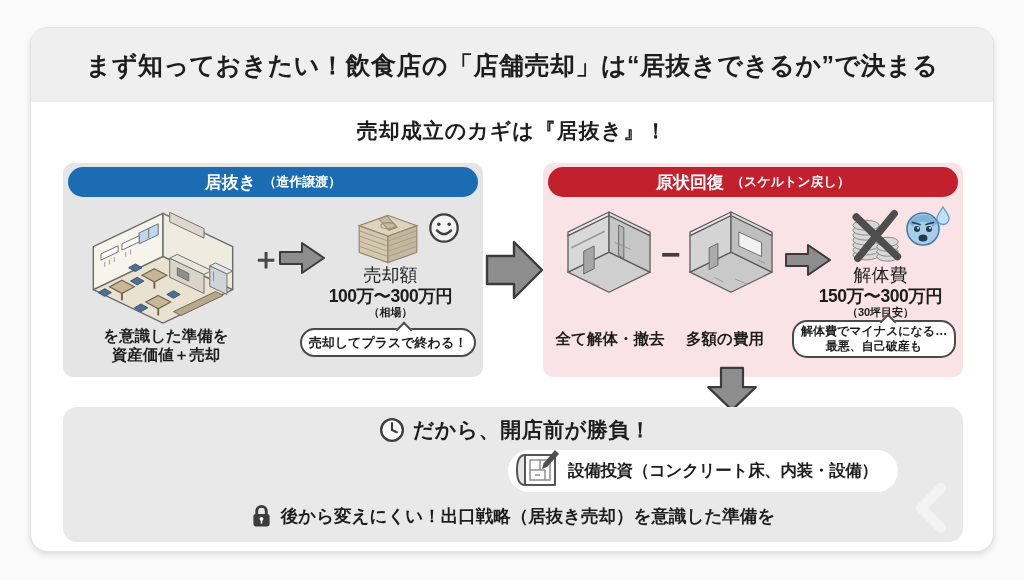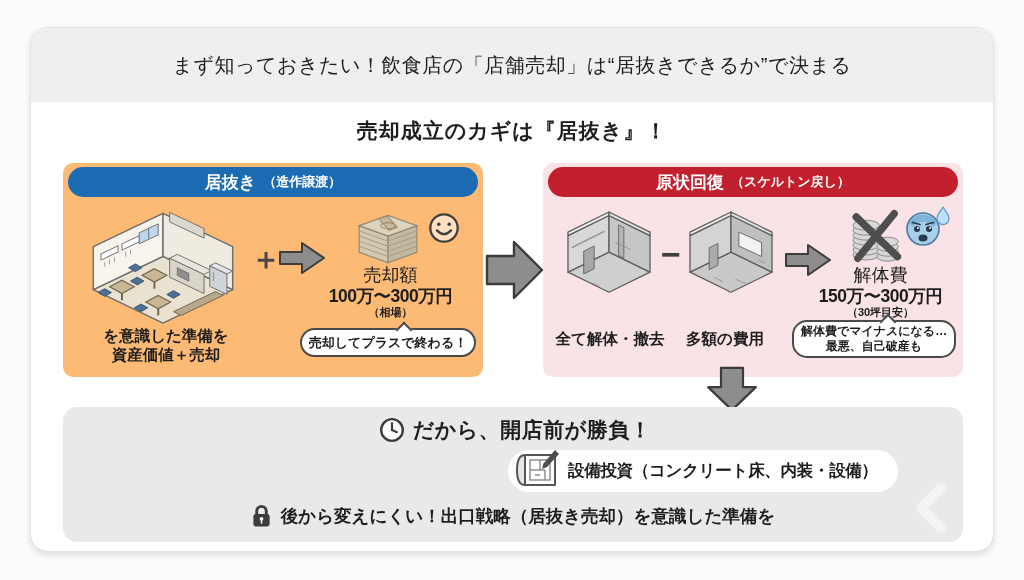--- a/index.html
+++ b/index.html
@@ -7,27 +7,27 @@
   body { font-family:"Liberation Sans","DejaVu Sans",sans-serif; background:#fbfbfb; color:#1d1d1d; }
   #stage { position:relative; width:1024px; height:580px; overflow:hidden; background:#fbfbfb; }
 
   .card { position:absolute; left:30px; top:27px; width:964px; height:525px;
           background:#ffffff; border:1px solid #e3e3e3; border-radius:18px;
           box-shadow:0 3px 6px rgba(0,0,0,.12); }
 
   .title-band { position:absolute; left:31px; top:28px; width:962px; height:74px;
                 background:#efefef; border-radius:17px 17px 0 0;
                 display:flex; align-items:center; justify-content:center; }
-  .title-band h1 { font-size:20px; font-weight:normal; letter-spacing:.5px; }
+  .title-band h1 { font-size:25px; font-weight:bold; letter-spacing:.5px; }
 
   .subtitle { position:absolute; left:0; top:117px; width:1024px; text-align:center;
               font-size:21px; font-weight:bold; letter-spacing:1px; }
 
   .panel { position:absolute; top:163px; width:420px; height:214px; border-radius:10px; }
-  .panel.blue { left:63px;  background:#fdba74; }
+  .panel.blue { left:63px;  background:#e5e5e5; }
   .panel.pink { left:543px; background:#fae3e6; }
 
   .pill { position:absolute; left:5px; right:5px; top:4px; height:30px; border-radius:15px;
           display:flex; align-items:center; justify-content:center; color:#fff; font-weight:bold; }
   .pill.blue { background:#1b6cb3; }
   .pill.red  { background:#c2202d; }
   .pill .main { font-size:17px; }
   .pill .sub  { font-size:13px; margin-left:7px; }
 
   .sign { position:absolute; font-weight:bold; color:#474747; }

